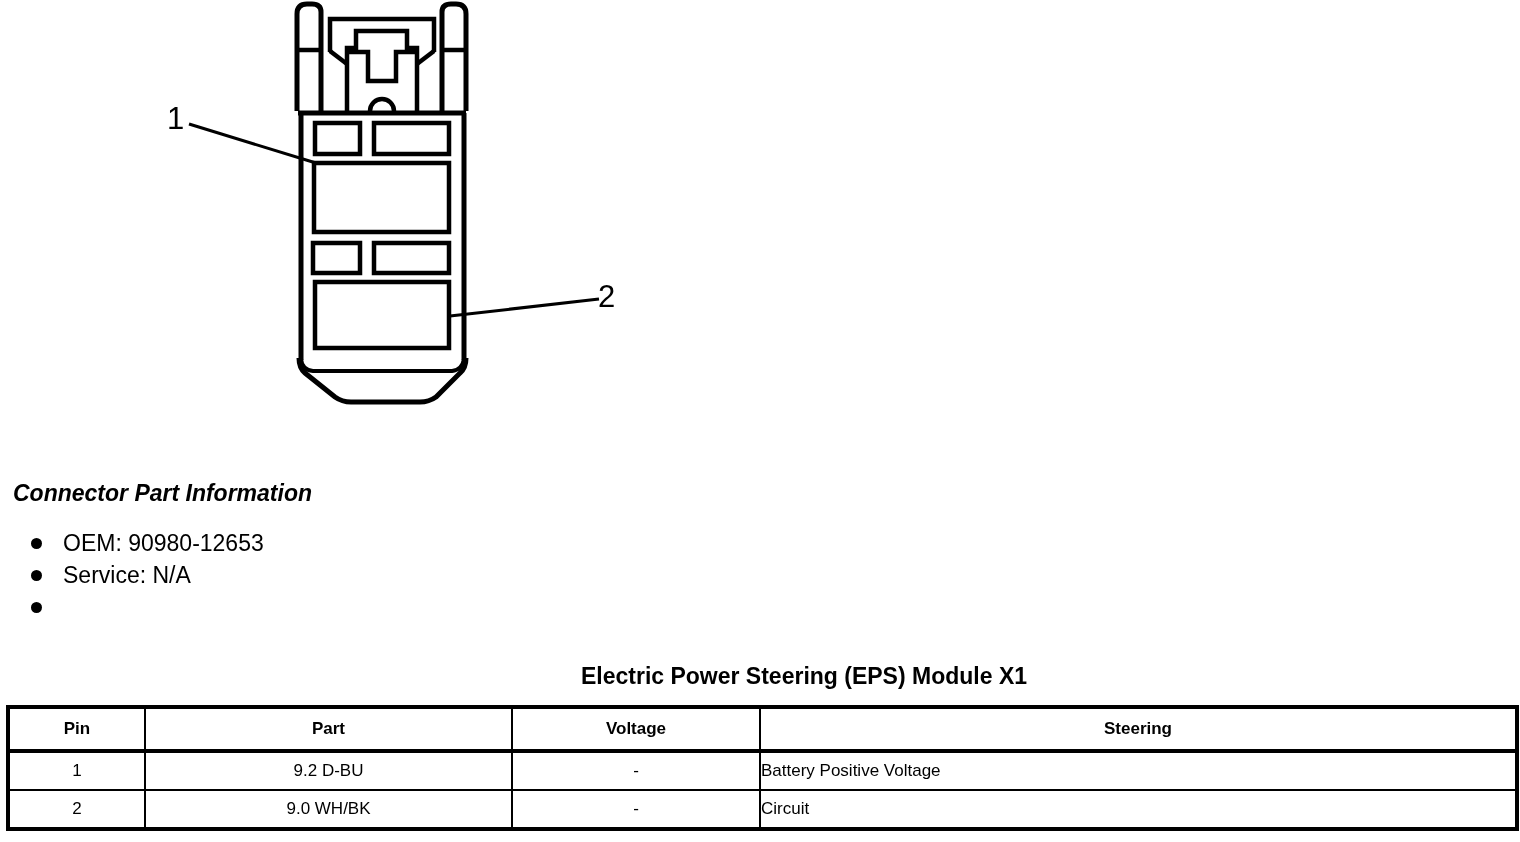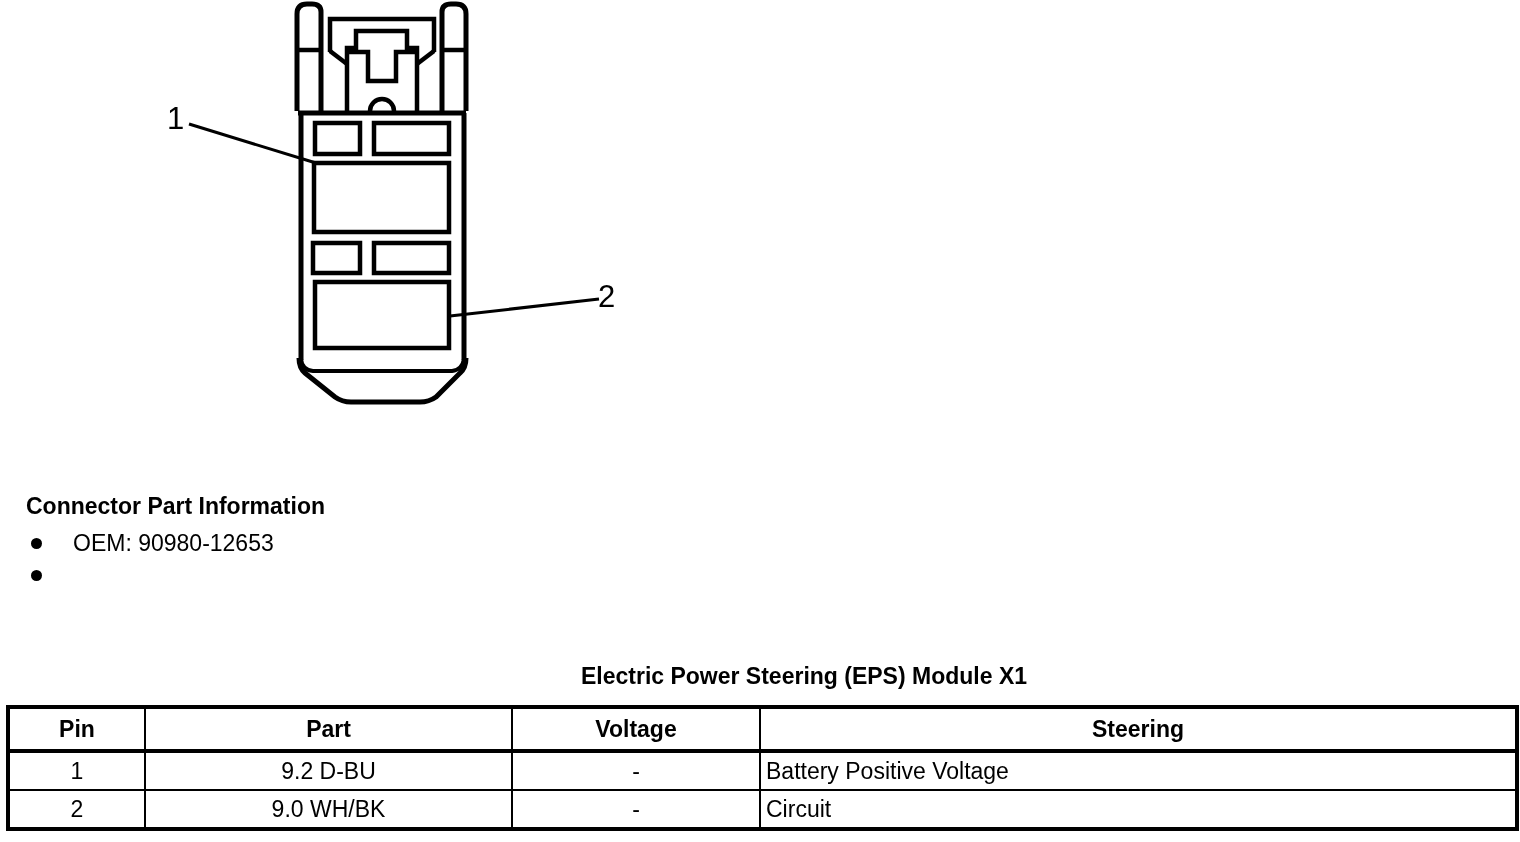--- a/index.html
+++ b/index.html
@@ -42,24 +42,25 @@
     color: #000000;
   }
   .callout-1 { left: 167px; top: 103px; }
   .callout-2 { left: 598px; top: 281px; }
 
   
   .part-heading {
     position: absolute;
     left: 9px;
     top: 476px;
-    margin: 17px;
+    margin: 4px;
     font-size: 23px;
     line-height: 26px;
     font-weight: 700;
+    font-style: italic;
   }
   .bullets {
     position: absolute;
     left: 0;
     top: 527px;
     margin: 0;
     padding: 0;
     list-style: none;
   }
   .bullet {
@@ -69,21 +70,21 @@
     font-size: 23px;
   }
   .dot {
     flex: 0 0 auto;
     width: 11px;
     height: 11px;
     margin-left: 31px;
     border-radius: 50%;
     background: #000000;
   }
-  .bullet-text { margin-left: 31px; white-space: nowrap; }
+  .bullet-text { margin-left: 21px; white-space: nowrap; }
 
   
   .table-title {
     position: absolute;
     left: 0;
     top: 663px;
     width: 1520px;
     text-align: center;
     font-size: 23px;
     line-height: 26px;
@@ -98,32 +99,32 @@
     border-collapse: collapse;
     table-layout: fixed;
     border: 4px solid #000000;
   }
   .pin-table th, .pin-table td {
     border-left: 2px solid #000000;
     border-right: 2px solid #000000;
     padding: 0;
     text-align: center;
     vertical-align: middle;
-    font-size: 23px;
+    font-size: 17px;
     overflow: hidden;
     white-space: nowrap;
   }
   .pin-table thead th {
     height: 40px;
     font-weight: 700;
     border-bottom: 4px solid #000000;
   }
   .pin-table tbody td { height: 36px; font-weight: 400; }
   .pin-table tbody tr.row-mid td { border-bottom: 2px solid #000000; }
-  .pin-table td.fn-cell { text-align: left; padding-left: 5px; }
+  .pin-table td.fn-cell { text-align: left; }
 </style>
 </head>
 <body>
 
 <div class="page">
 
   <div class="diagram">
     <svg width="700" height="440" viewBox="0 0 700 440" fill="none" stroke="#000000" stroke-linecap="butt" stroke-linejoin="miter">
 
       <path stroke-width="5" d="M297,111 L297,14 Q297,4 307,4 L312,4 Q321,4 321,12 L321,111"></path>
@@ -159,20 +160,24 @@
     <span class="callout callout-1">1</span>
     <span class="callout callout-2">2</span>
   </div>
 
   <h2 class="part-heading">Connector Part Information</h2>
 
   <ul class="bullets">
     <li class="bullet">
       <span class="dot"></span>
       <span class="bullet-text">OEM: 90980-12653</span>
+    </li>
+    <li class="bullet">
+      <span class="dot"></span>
+      <span class="bullet-text">Service: N/A</span>
     </li>
     <li class="bullet">
       <span class="dot"></span>
     </li>
   </ul>
 
   <div class="table-title">Electric Power Steering (EPS) Module X1</div>
 
   <table class="pin-table">
     <colgroup>

